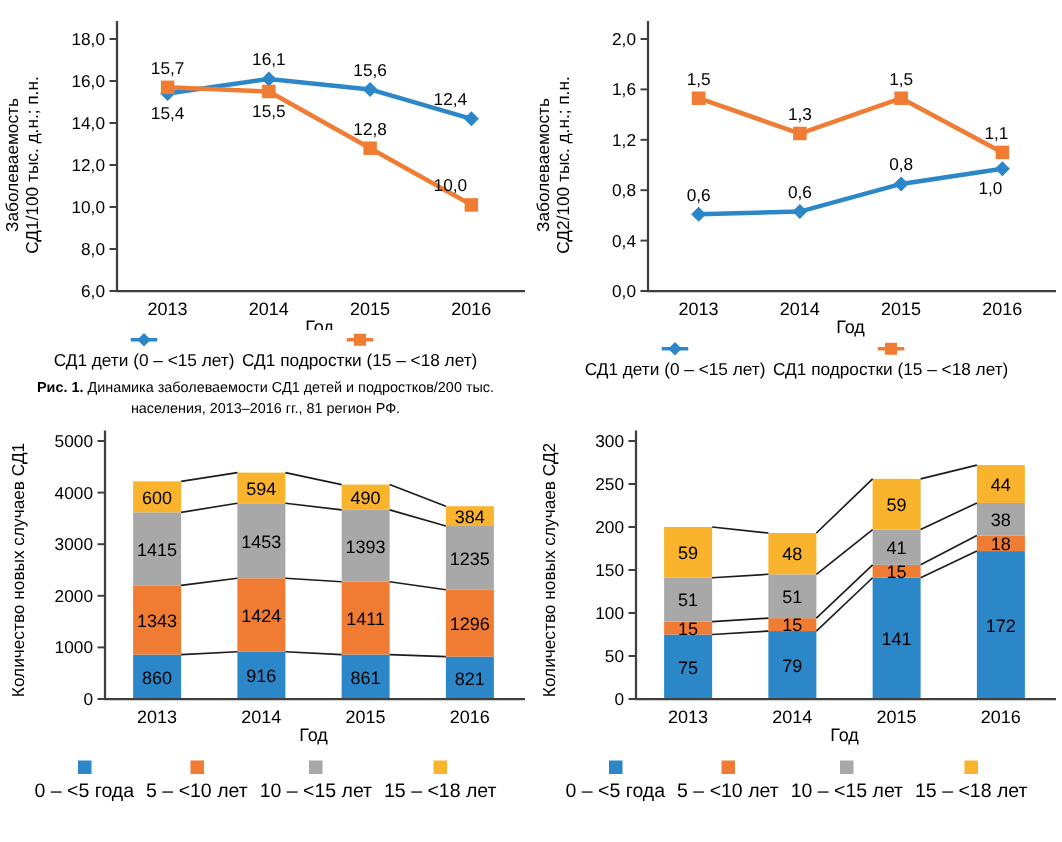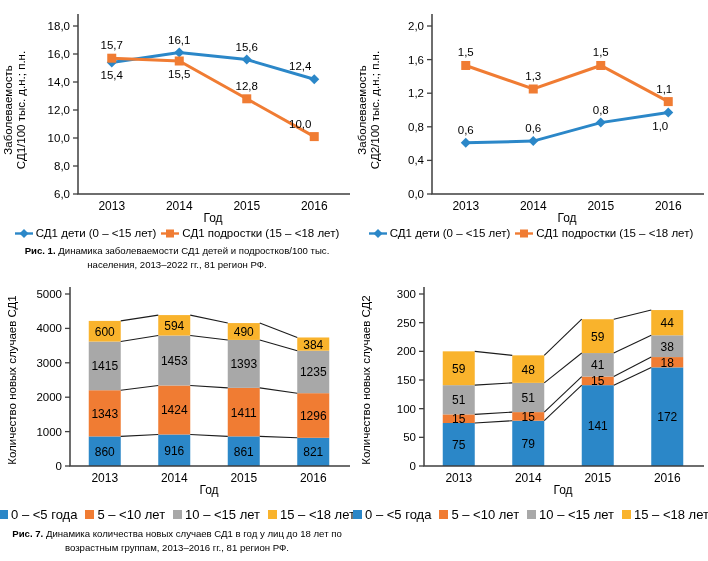--- a/index.html
+++ b/index.html
@@ -4,21 +4,21 @@
 <style>
   html,body{margin:0;padding:0;background:#fff;}
   body{font-family:"Liberation Sans",sans-serif;color:#000;}
   .page{width:708px;height:561px;display:grid;grid-template-columns:354px 354px;grid-template-rows:280px 281px;background:#fff;overflow:hidden;}
   .panel{margin:0;display:flex;flex-direction:column;align-items:center;}
   svg{display:block;}
   svg text{font-family:"Liberation Sans",sans-serif;fill:#000;}
   .legend{display:flex;justify-content:center;align-items:center;margin-top:1px;white-space:nowrap;}
   .legend-line{gap:5px;font-size:11.5px;}
   .legend-bar{gap:8px;font-size:13px;justify-content:space-between;}
-  .leg-item{display:inline-flex;align-items:center;gap:3px;}
+  .leg-item{display:inline-flex;align-items:center;gap:3px;flex-direction:column;}
   .swatch{width:9px;height:9px;display:inline-block;}
   .caption{font-size:9.6px;line-height:1.45;text-align:center;max-width:332px;margin-top:5px;}
   .caption b{font-weight:bold;}
 </style>
 </head>
 <body>
 
 <div class="page">
 
   <figure class="panel">
@@ -77,21 +77,21 @@
         <span class="leg-item">
           <svg width="18" height="11">
             <line x1="0" y1="5.5" x2="18" y2="5.5" stroke="#f07c33" stroke-width="2.4"></line>
             <rect x="5" y="1.5" width="8" height="8" fill="#f07c33"></rect>
           </svg>
           <span>СД1 подростки (15 – &lt;18 лет)</span>
         </span>
       </div>
     <figcaption class="caption">
       <b>Рис. 1.</b>
-      <span>Динамика заболеваемости СД1 детей и подростков/100 тыс. населения, 2013–2022 гг., 81 регион РФ.</span>
+      <span>Динамика заболеваемости СД1 детей и подростков/200 тыс. населения, 2013–2016 гг., 81 регион РФ.</span>
     </figcaption>
   </figure>
 
   <figure class="panel">
     <svg width="354" height="226">
         <g>
           <text transform="rotate(-90 12 110)" x="12" y="110" text-anchor="middle" font-size="11.5">Заболеваемость</text>
           <text transform="rotate(-90 25 110)" x="25" y="110" text-anchor="middle" font-size="11.5">СД2/100 тыс. д.н.; п.н.</text>
           <line x1="73" y1="194" x2="78" y2="194" stroke="#3f3f3f" stroke-width="1.3"></line>
           <text x="70" y="198" text-anchor="end" font-size="11.5">0,0</text>
@@ -228,24 +228,20 @@
         </span>
         <span class="leg-item">
           <span class="swatch" style="background: rgb(168, 168, 168);"></span>
           <span>10 – &lt;15 лет</span>
         </span>
         <span class="leg-item">
           <span class="swatch" style="background: rgb(249, 179, 44);"></span>
           <span>15 – &lt;18 лет</span>
         </span>
       </div>
-    <figcaption class="caption">
-      <b>Рис. 7.</b>
-      <span>Динамика количества новых случаев СД1 в год у лиц до 18 лет по возрастным группам, 2013–2016 гг., 81 регион РФ.</span>
-    </figcaption>
   </figure>
 
   <figure class="panel">
     <svg width="354" height="226">
         <g>
           <text transform="rotate(-90 16 100)" x="16" y="100" text-anchor="middle" font-size="11.5">Количество новых случаев СД2</text>
           <line x1="65" y1="186" x2="70" y2="186" stroke="#3f3f3f" stroke-width="1.3"></line>
           <text x="62" y="190" text-anchor="end" font-size="11.5">0</text>
           <line x1="65" y1="157.33333333333334" x2="70" y2="157.33333333333334" stroke="#3f3f3f" stroke-width="1.3"></line>
           <text x="62" y="161.33333333333334" text-anchor="end" font-size="11.5">50</text>

